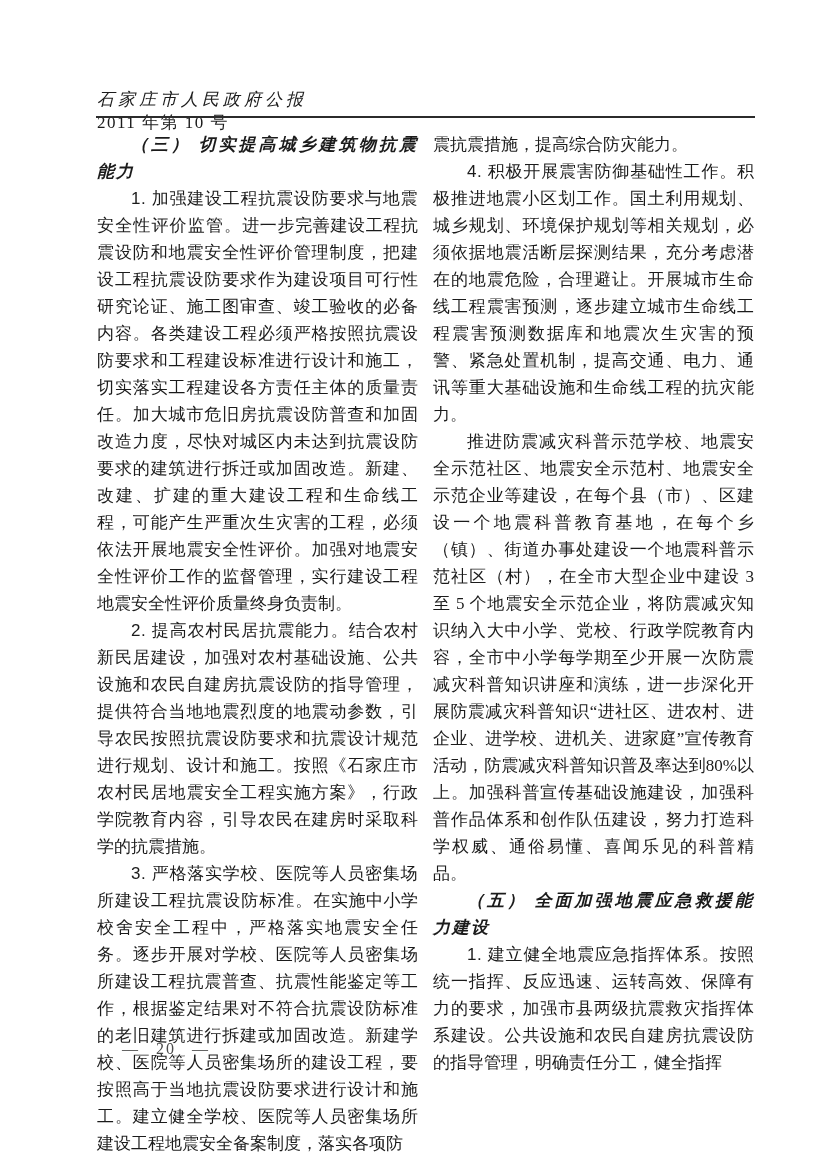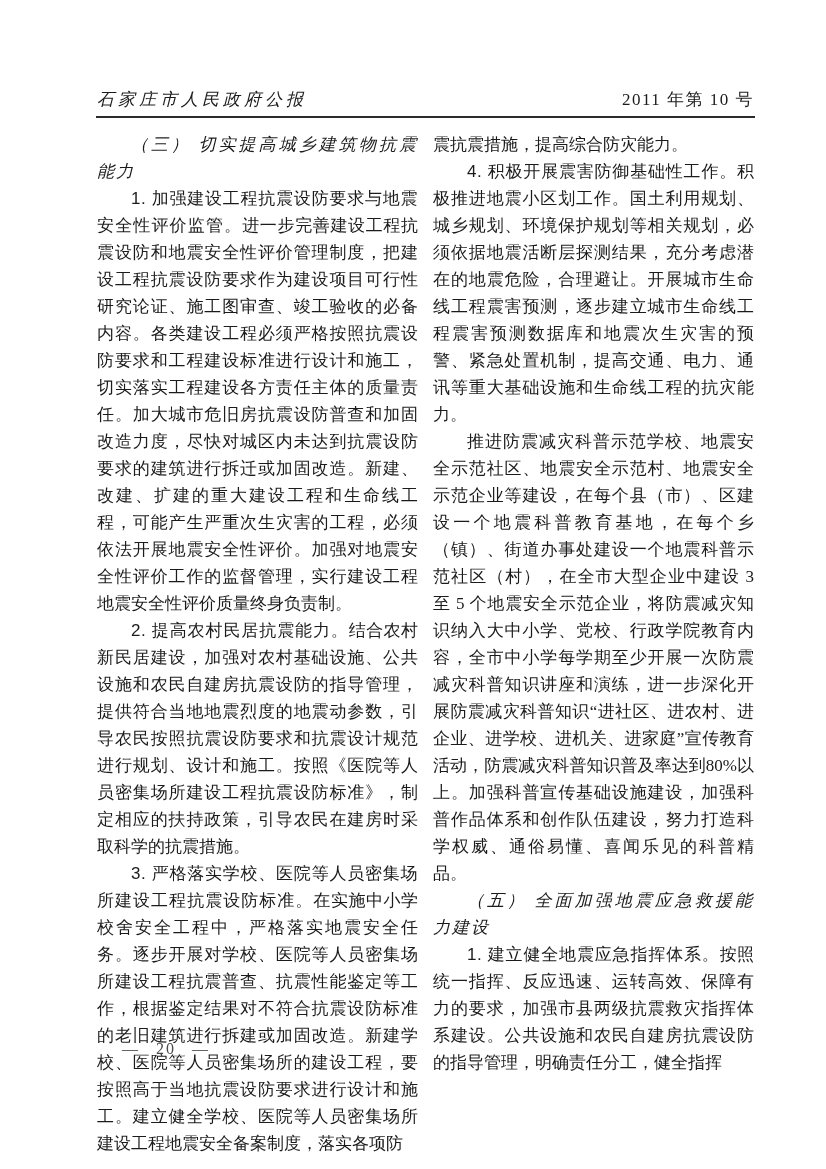--- a/index.html
+++ b/index.html
@@ -14,21 +14,22 @@
     color: #1b1b1b;
     margin: 0 auto;
   }
   .page-header {
     position: absolute;
     left: 97px;
     right: 72px;
     top: 88px;
     display: flex;
     justify-content: space-between;
-    align-items: center;
+    align-items: flex-start;
+    flex-direction: column;
   }
   .publication-name {
     font-style: italic;
     font-size: 17px;
     letter-spacing: 4px;
   }
   .issue-label {
     font-size: 17px;
     letter-spacing: 1.5px;
   }
@@ -53,20 +54,21 @@
     font-size: 17px;
     line-height: 27px;
     text-align: justify;
   }
   .body-para { text-indent: 2em; }
   .cont-para { text-indent: 0; }
   .kai-heading {
     font-style: italic;
     text-indent: 2em;
     letter-spacing: 2px;
+    font-weight: bold;
   }
   .para-lead {
     font-family: "Liberation Sans", "DejaVu Sans", sans-serif;
     font-weight: normal;
     letter-spacing: 0.5px;
   }
   .page-footer {
     position: absolute;
     left: 122px;
     top: 1040px;
@@ -86,21 +88,21 @@
     <span class="issue-label">2011 年第 10 号</span>
   </div>
 
   <div class="header-rule"></div>
 
   <div class="content">
 
     <div class="col">
       <p class="kai-heading">（三） 切实提高城乡建筑物抗震能力</p>
       <p class="body-para"><span class="para-lead">1. 加强建设工程抗震设防要求与地震安全性评价监管。</span><span>进一步完善建设工程抗震设防和地震安全性评价管理制度，把建设工程抗震设防要求作为建设项目可行性研究论证、施工图审查、竣工验收的必备内容。各类建设工程必须严格按照抗震设防要求和工程建设标准进行设计和施工，切实落实工程建设各方责任主体的质量责任。加大城市危旧房抗震设防普查和加固改造力度，尽快对城区内未达到抗震设防要求的建筑进行拆迁或加固改造。新建、改建、扩建的重大建设工程和生命线工程，可能产生严重次生灾害的工程，必须依法开展地震安全性评价。加强对地震安全性评价工作的监督管理，实行建设工程地震安全性评价质量终身负责制。</span></p>
-      <p class="body-para"><span class="para-lead">2. 提高农村民居抗震能力。</span><span>结合农村新民居建设，加强对农村基础设施、公共设施和农民自建房抗震设防的指导管理，提供符合当地地震烈度的地震动参数，引导农民按照抗震设防要求和抗震设计规范进行规划、设计和施工。按照《医院等人员密集场所建设工程抗震设防标准》，制定相应的扶持政策，引导农民在建房时采取科学的抗震措施。</span></p>
+      <p class="body-para"><span class="para-lead">2. 提高农村民居抗震能力。</span><span>结合农村新民居建设，加强对农村基础设施、公共设施和农民自建房抗震设防的指导管理，提供符合当地地震烈度的地震动参数，引导农民按照抗震设防要求和抗震设计规范进行规划、设计和施工。按照《石家庄市农村民居地震安全工程实施方案》，行政学院教育内容，引导农民在建房时采取科学的抗震措施。</span></p>
       <p class="body-para"><span class="para-lead">3. 严格落实学校、医院等人员密集场所建设工程抗震设防标准。</span><span>在实施中小学校舍安全工程中，严格落实地震安全任务。逐步开展对学校、医院等人员密集场所建设工程抗震普查、抗震性能鉴定等工作，根据鉴定结果对不符合抗震设防标准的老旧建筑进行拆建或加固改造。新建学校、医院等人员密集场所的建设工程，要按照高于当地抗震设防要求进行设计和施工。建立健全学校、医院等人员密集场所建设工程地震安全备案制度，落实各项防</span></p>
     </div>
 
     <div class="col">
       <p class="cont-para">震抗震措施，提高综合防灾能力。</p>
       <p class="body-para"><span class="para-lead">4. 积极开展震害防御基础性工作。</span><span>积极推进地震小区划工作。国土利用规划、城乡规划、环境保护规划等相关规划，必须依据地震活断层探测结果，充分考虑潜在的地震危险，合理避让。开展城市生命线工程震害预测，逐步建立城市生命线工程震害预测数据库和地震次生灾害的预警、紧急处置机制，提高交通、电力、通讯等重大基础设施和生命线工程的抗灾能力。</span></p>
       <p class="body-para">推进防震减灾科普示范学校、地震安全示范社区、地震安全示范村、地震安全示范企业等建设，在每个县（市）、区建设一个地震科普教育基地，在每个乡（镇）、街道办事处建设一个地震科普示范社区（村），在全市大型企业中建设 3 至 5 个地震安全示范企业，将防震减灾知识纳入大中小学、党校、行政学院教育内容，全市中小学每学期至少开展一次防震减灾科普知识讲座和演练，进一步深化开展防震减灾科普知识“进社区、进农村、进企业、进学校、进机关、进家庭”宣传教育活动，防震减灾科普知识普及率达到80%以上。加强科普宣传基础设施建设，加强科普作品体系和创作队伍建设，努力打造科学权威、通俗易懂、喜闻乐见的科普精品。</p>
       <p class="kai-heading">（五） 全面加强地震应急救援能力建设</p>
       <p class="body-para"><span class="para-lead">1. 建立健全地震应急指挥体系。</span><span>按照统一指挥、反应迅速、运转高效、保障有力的要求，加强市县两级抗震救灾指挥体系建设。公共设施和农民自建房抗震设防的指导管理，明确责任分工，健全指挥</span></p>
     </div>

